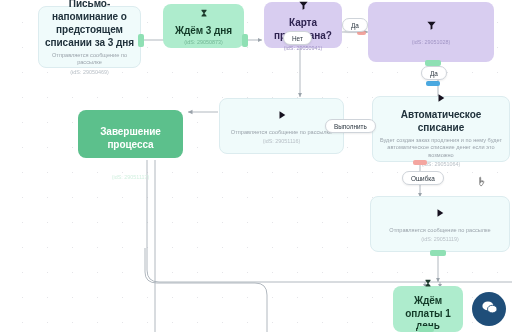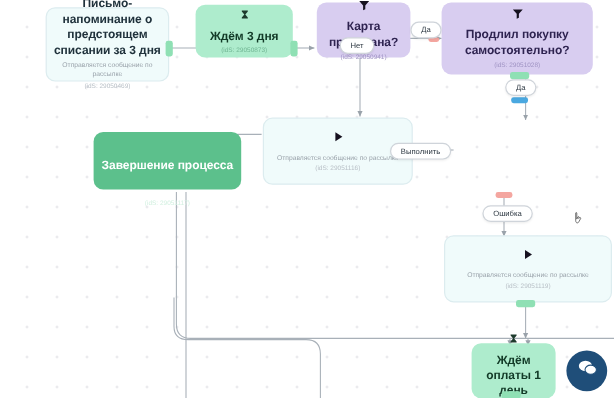--- a/index.html
+++ b/index.html
@@ -154,46 +154,55 @@
     <div class="nid">(idS: 29050941)</div>
   </div>
   <div class="port port-pink" style="left:357px; top:31px; width:9px; height:4px;"></div>
 
   <div class="node n-purple" style="left:368px; top:2px; width:126px; height:60px;">
     <div class="icon">
       <svg width="11" height="11" viewBox="0 0 24 24">
           <path fill="#16111f" d="M3 4h18l-7 8v7l-4 2v-9L3 4z"></path>
         </svg>
     </div>
-    <div class="title">Продлил покупку самостоятельно?</div>
     <div class="nid">(idS: 29051028)</div>
   </div>
   <div class="port port-green" style="left:425px; top:60px; width:16px; height:6px;"></div>
   <div class="port port-blue" style="left:426px; top:81px; width:14px; height:5px;"></div>
 
-  <div class="node n-greenfill" style="left:78px; top:110px; width:123px; height:48px;gap:20px;">
+  <div class="node n-greenfill" style="left:78px; top:110px; width:105px; height:48px;gap:20px;">
     <div class="icon">
       <svg width="11" height="11" viewBox="0 0 24 24">
           <path fill="#ffffff" d="M6 2h12v9H9v11H6V2z"></path>
         </svg>
     </div>
     <div class="title">Завершение процесса</div>
     <div class="nid">(idS: 29051117)</div>
   </div>
 
   <div class="node n-msg" style="left:219px; top:98px; width:125px; height:56px;">
     <div class="icon">
       <svg width="10" height="10" viewBox="0 0 24 24">
           <path fill="#16111f" d="M6 3l14 9-14 9V3z"></path>
         </svg>
     </div>
     <div class="desc">Отправляется сообщение по рассылке</div>
     <div class="nid">(idS: 29051116)</div>
   </div>
 
+  <div class="node n-msg" style="left:372px; top:96px; width:138px; height:66px;">
+    <div class="icon">
+      <svg width="10" height="10" viewBox="0 0 24 24">
+          <path fill="#16111f" d="M6 3l14 9-14 9V3z"></path>
+        </svg>
+    </div>
+    <div class="title">Автоматическое списание</div>
+    <div class="desc">Будет создан заказ продления и по нему будет автоматическое списание денег если это возможно</div>
+    <div class="nid">(idS: 29051064)</div>
+  </div>
   <div class="port port-pink" style="left:413px; top:160px; width:14px; height:5px;"></div>
 
   <div class="node n-msg" style="left:370px; top:196px; width:140px; height:56px;">
     <div class="icon">
       <svg width="10" height="10" viewBox="0 0 24 24">
           <path fill="#16111f" d="M6 3l14 9-14 9V3z"></path>
         </svg>
     </div>
     <div class="desc">Отправляется сообщение по рассылке</div>
     <div class="nid">(idS: 29051119)</div>

